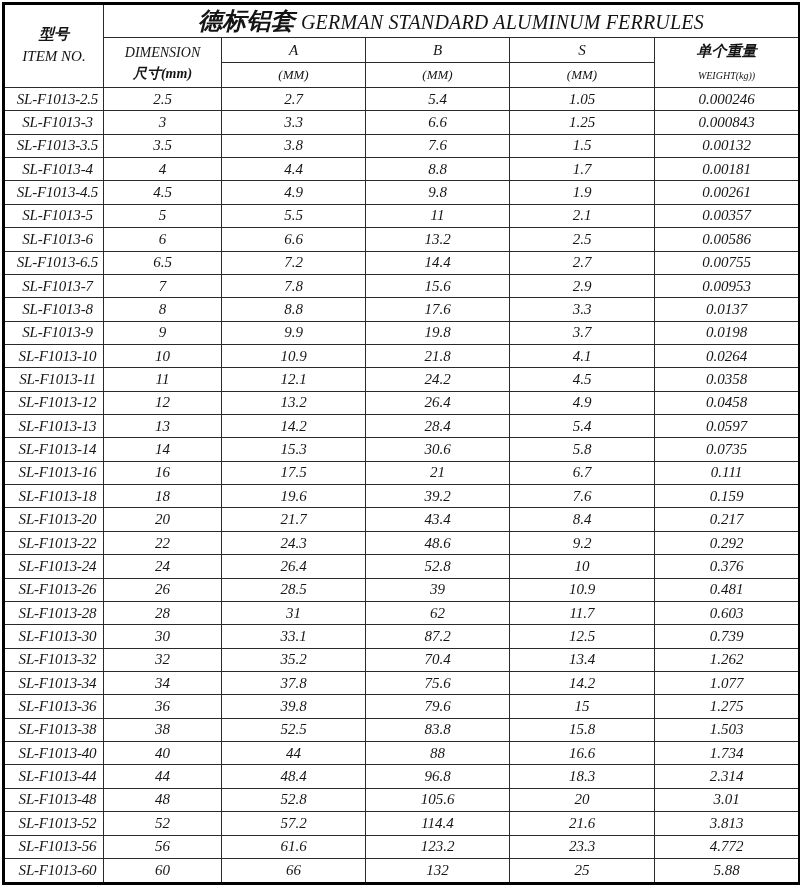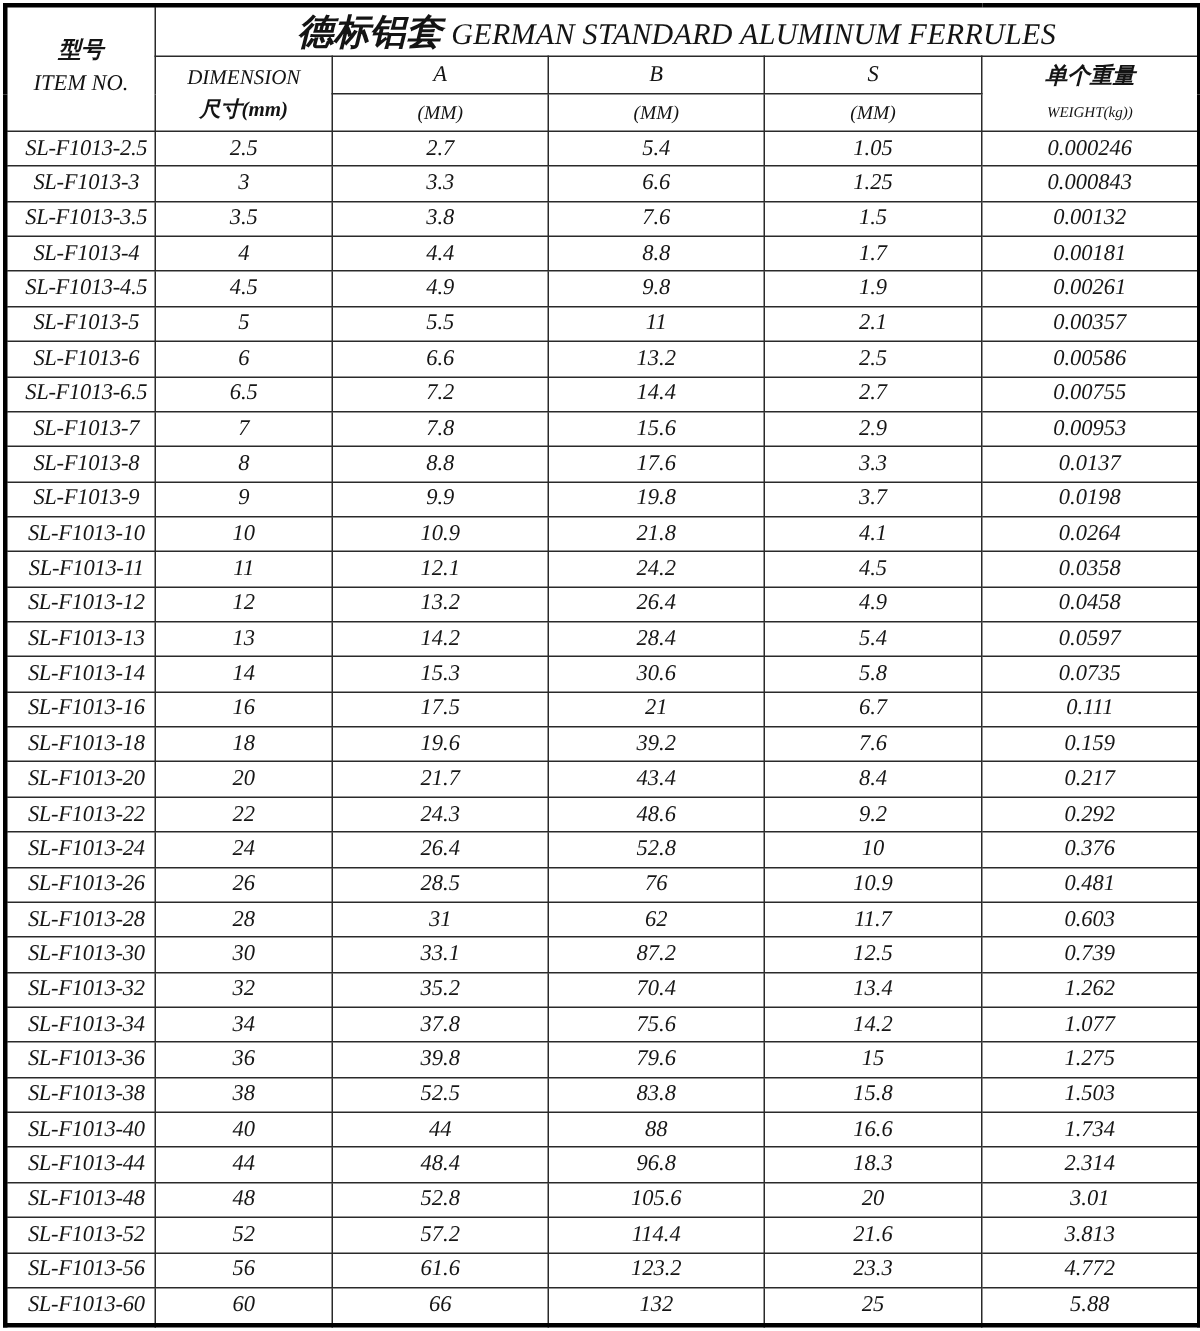--- a/index.html
+++ b/index.html
@@ -278,21 +278,21 @@
           <td>24</td>
           <td>26.4</td>
           <td>52.8</td>
           <td>10</td>
           <td>0.376</td>
         </tr>
         <tr>
           <td class="col-item">SL-F1013-26</td>
           <td>26</td>
           <td>28.5</td>
-          <td>76</td>
+          <td>39</td>
           <td>10.9</td>
           <td>0.481</td>
         </tr>
         <tr>
           <td class="col-item">SL-F1013-28</td>
           <td>28</td>
           <td>31</td>
           <td>62</td>
           <td>11.7</td>
           <td>0.603</td>

